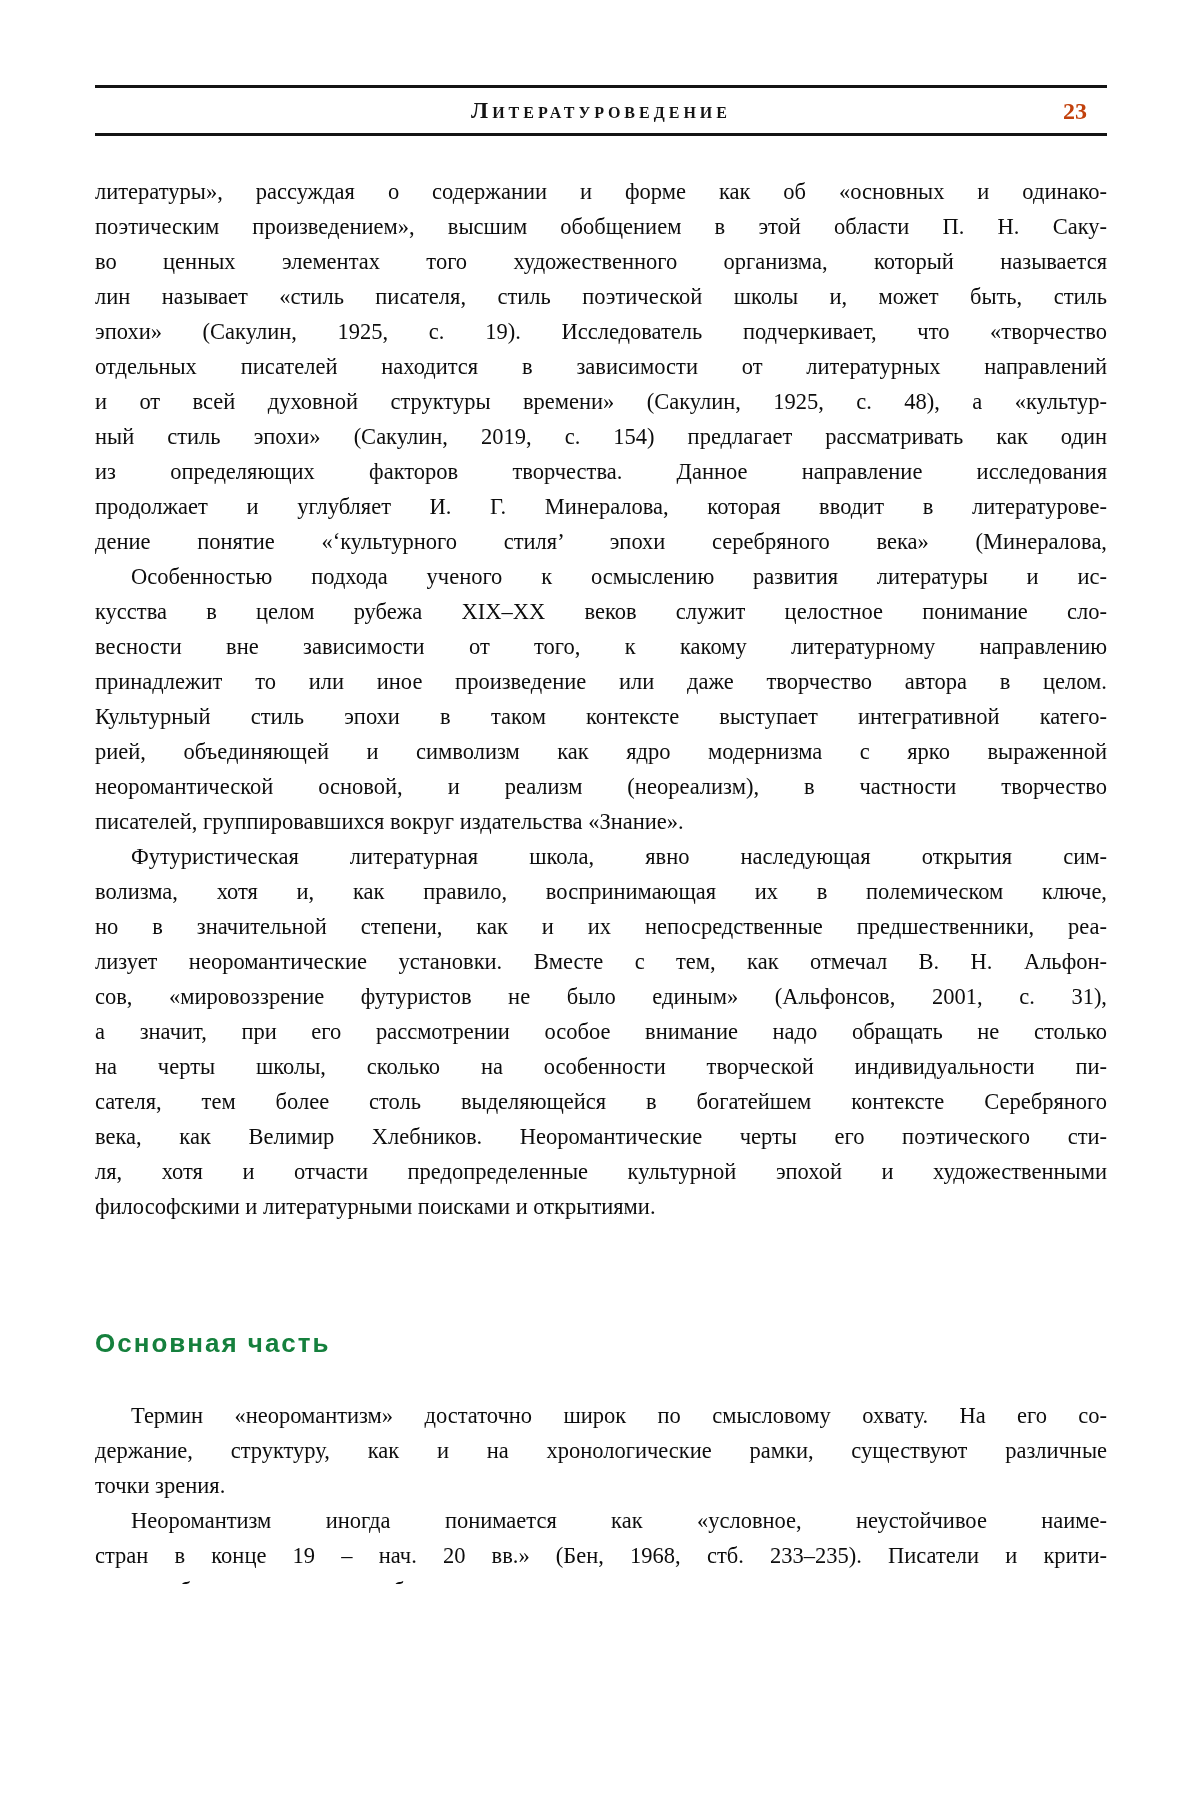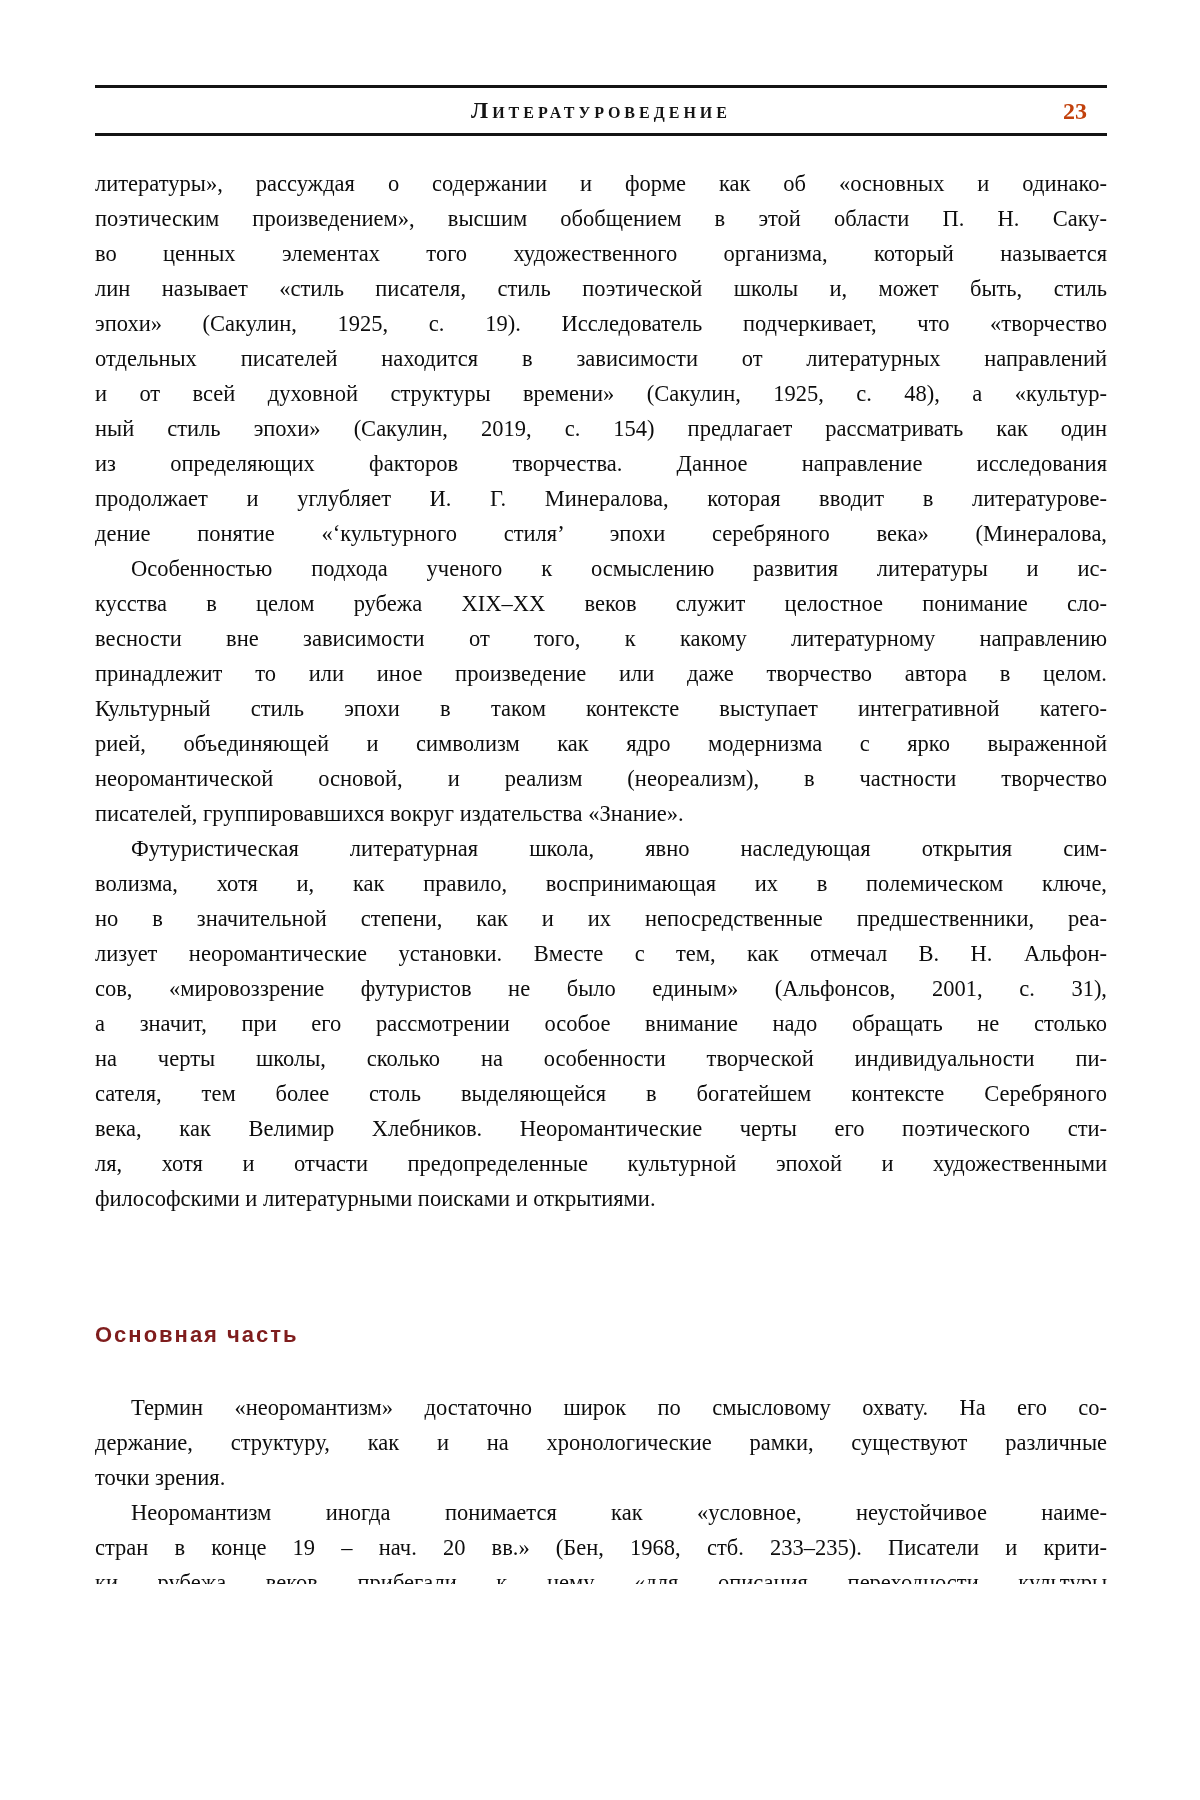--- a/index.html
+++ b/index.html
@@ -34,40 +34,40 @@
   .page-number {
     position: absolute;
     right: 20px;
     top: 50%;
     transform: translateY(-50%);
     font-weight: bold;
     font-size: 24px;
     color: #c2410c;
   }
   
-  .body { padding-top: 30px; }
+  .body { padding-top: 38px; }
   .paragraph { margin: 0; }
   .line {
     height: 35px;
     line-height: 35px;
     font-size: 22.5px;
     white-space: nowrap;
     text-align: justify;
     text-align-last: justify;
   }
   .line.no-just { text-align-last: left; }
   .line.indent { text-indent: 36px; }
   .section-heading {
     font-family: "Liberation Sans", "DejaVu Sans", sans-serif;
     font-weight: bold;
-    font-size: 22px;
+    font-size: 26px;
     letter-spacing: 2px;
     line-height: 30px;
     margin: 104px 0 40px 0;
-    color: #7f1d1d;
+    color: #15803d;
   }
 </style>
 </head>
 <body>
 
 <div class="page">
   <div class="running-header">
     <div class="rule"></div>
     <div class="header-row">
       <span class="running-title">Литературоведение</span>

